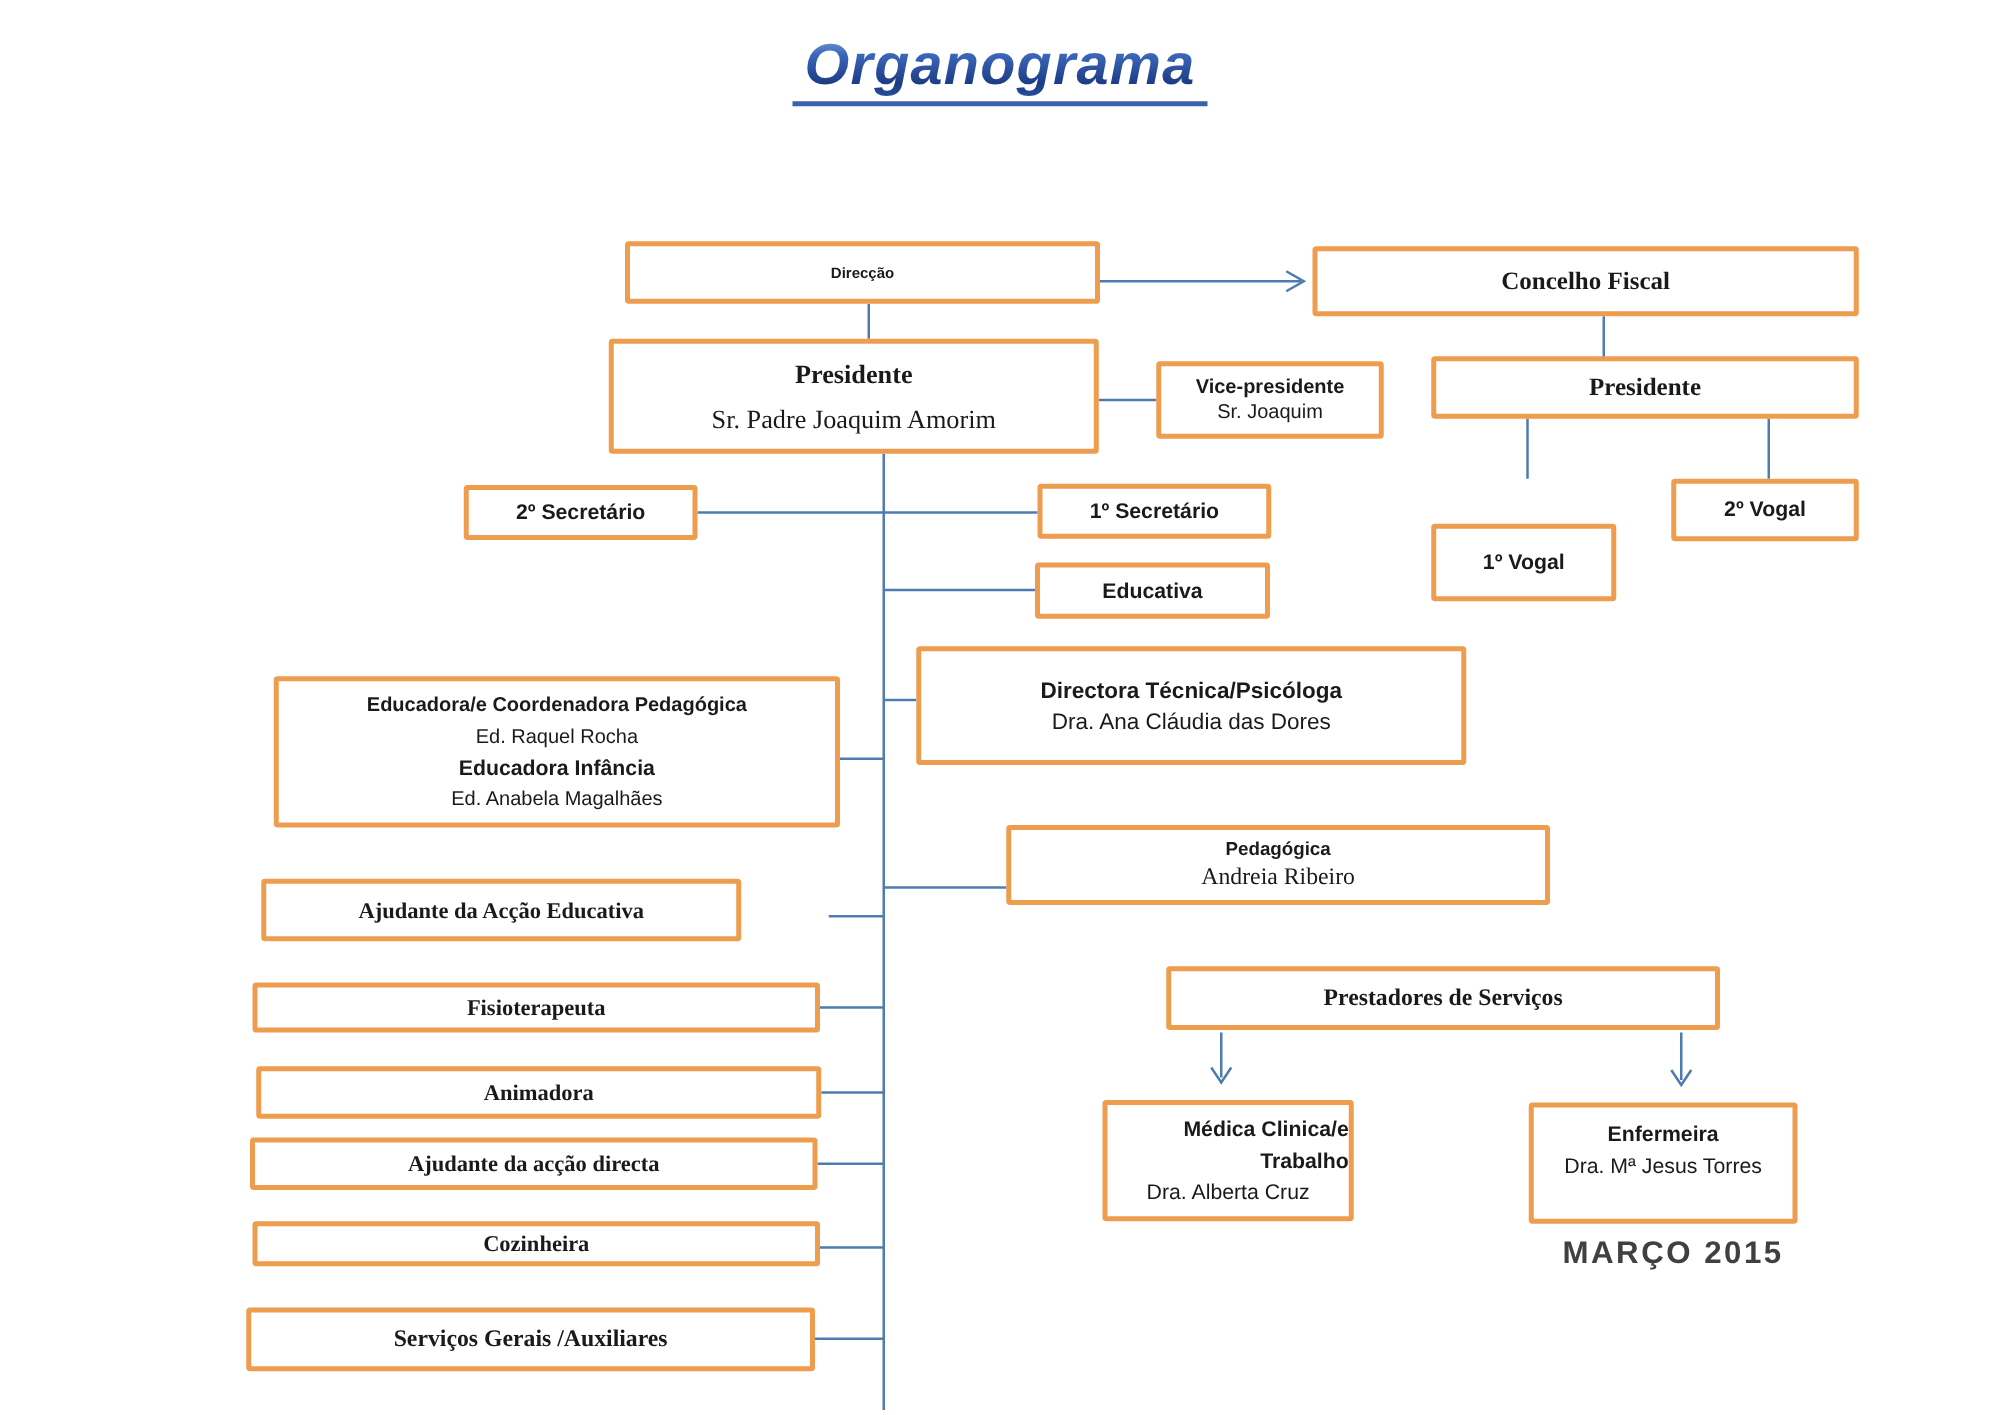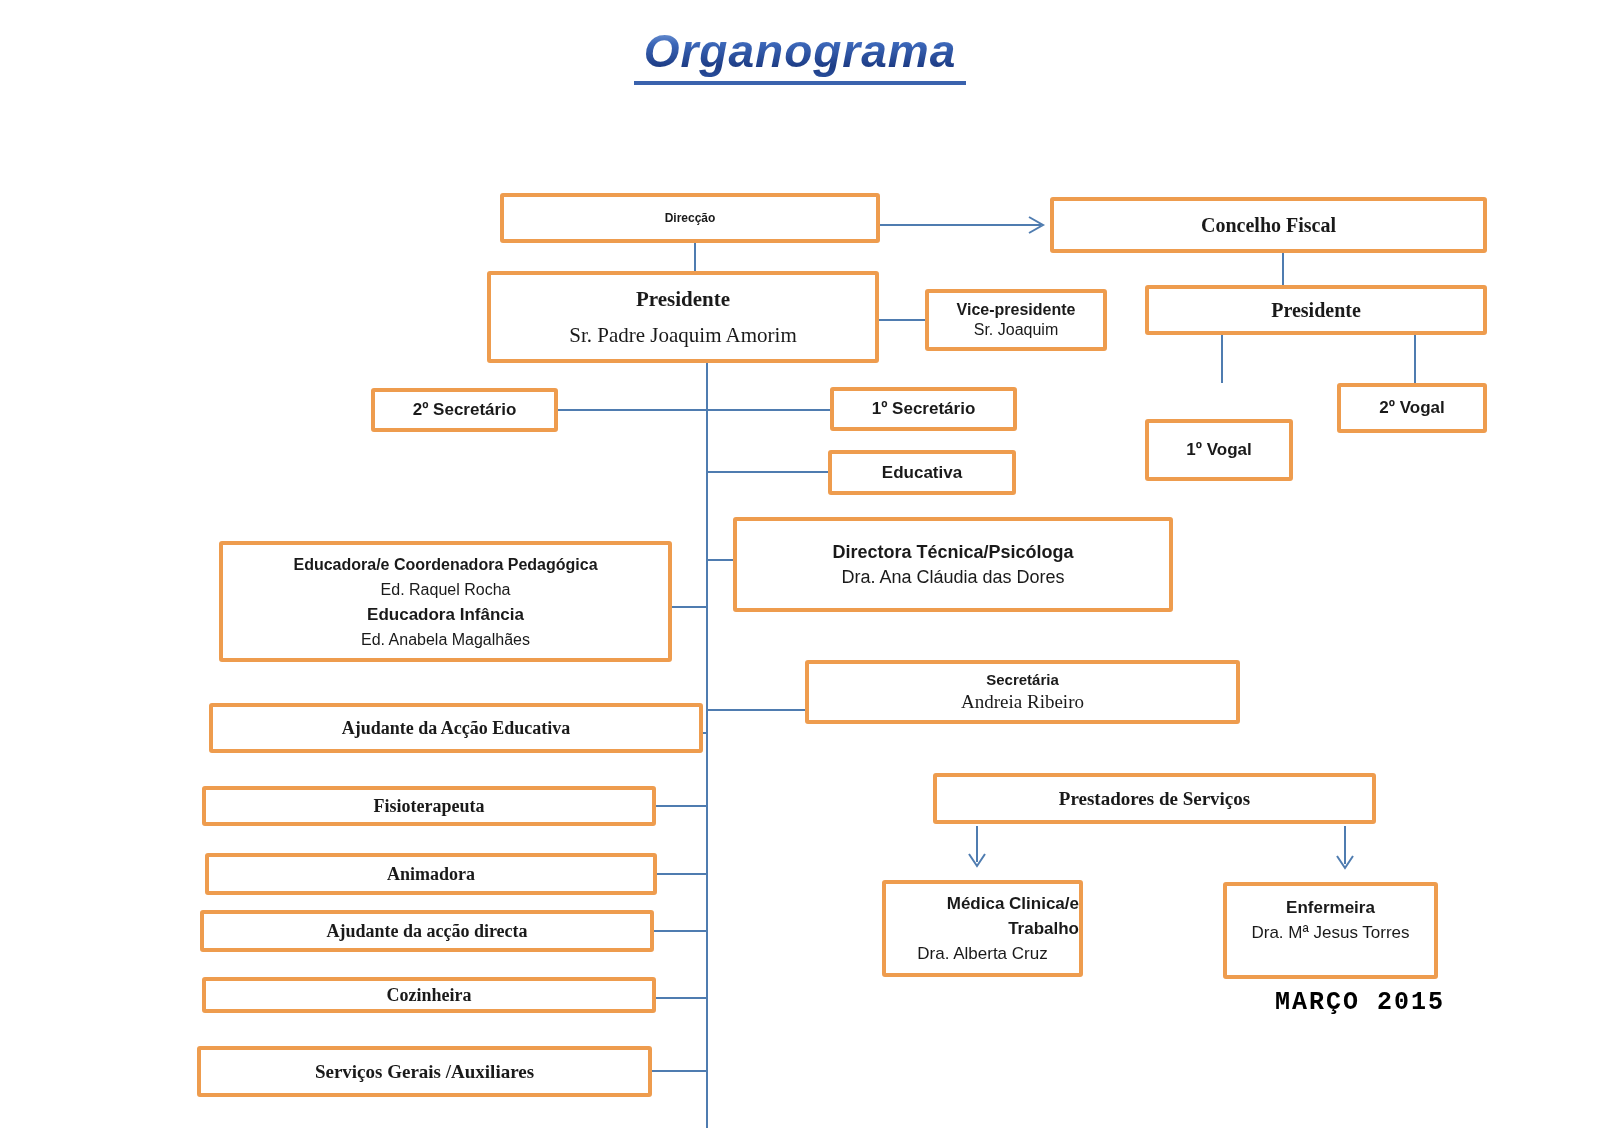--- a/index.html
+++ b/index.html
@@ -56,34 +56,34 @@
   #n-vogal2     {left:1337px;top:383px;width:150px;height:50px;font-size:17px;font-weight:bold;}
   #n-sec2       {left:371px;top:388px;width:187px;height:44px;font-size:17px;font-weight:bold;}
   #n-sec1       {left:830px;top:387px;width:187px;height:44px;font-size:17px;font-weight:bold;}
   #n-tesoureiro {left:828px;top:450px;width:188px;height:45px;font-size:17px;font-weight:bold;}
   #n-directora  {left:733px;top:517px;width:440px;height:95px;font-size:18px;row-gap:3px;}
   #n-educadora  {left:219px;top:541px;width:453px;height:121px;font-size:16px;line-height:25px;}
   #n-educadora .t2{font-size:17px;}
   #n-secretaria {left:805px;top:660px;width:435px;height:64px;}
   #n-secretaria .st{font-size:15px;font-weight:bold;}
   #n-secretaria .sn{font-family:"Liberation Serif",serif;font-size:19px;}
-  #n-ajudedu    {left:209px;top:703px;width:494px;height:50px;font-size:18px;font-weight:bold;}
+  #n-ajudedu    {left:209px;top:703px;width:384px;height:50px;font-size:18px;font-weight:bold;}
   #n-prestadores{left:933px;top:773px;width:443px;height:51px;font-size:19px;font-weight:bold;}
   #n-fisio      {left:202px;top:786px;width:454px;height:40px;font-size:18px;font-weight:bold;}
   #n-animadora  {left:205px;top:853px;width:452px;height:42px;font-size:18px;font-weight:bold;}
   #n-medica     {left:882px;top:880px;width:201px;height:97px;font-size:17px;line-height:25px;text-align:right;}
   #n-enfermeira {left:1223px;top:882px;width:215px;height:97px;font-size:17px;line-height:25px;justify-content:flex-start;padding-top:9px;}
   #n-ajuddir    {left:200px;top:910px;width:454px;height:42px;font-size:18px;font-weight:bold;}
   #n-cozinheira {left:202px;top:977px;width:454px;height:36px;font-size:18px;font-weight:bold;}
   #n-servicos   {left:197px;top:1046px;width:455px;height:51px;font-size:19px;font-weight:bold;}
 
   #date-label{
-    position:absolute;left:1250px;top:988px;width:220px;text-align:center;
-    font-family:Liberation Mono, monospace;font-weight:bold;font-size:25px;
-    letter-spacing:2px;color:#000000;
+    position:absolute;left:1250px;top:988px;width:220px;
+    font-family:Liberation Sans, sans-serif;font-weight:bold;font-size:25px;
+    letter-spacing:2px;color:#404040;
   }
 </style>
 </head>
 <body>
 
 <div id="stage">
 
   <div id="page-title">
     <span class="title-text">Organograma</span>
   </div>
@@ -155,21 +155,21 @@
   </div>
 
   <div class="box sans" id="n-educadora">
     <span class="b">Educadora/e Coordenadora Pedagógica</span>
     <span>Ed. Raquel Rocha</span>
     <span class="b t2">Educadora Infância</span>
     <span>Ed. Anabela Magalhães</span>
   </div>
 
   <div class="box" id="n-secretaria">
-    <span class="st sans">Secretária</span>
+    <span class="st sans">Pedagógica</span>
     <span class="sn">Andreia Ribeiro</span>
   </div>
 
   <div class="box serif" id="n-ajudedu">Ajudante da Acção Educativa</div>
 
   <div class="box serif" id="n-prestadores">Prestadores de Serviços</div>
 
   <div class="box serif" id="n-fisio">Fisioterapeuta</div>
 
   <div class="box serif" id="n-animadora">Animadora</div>

